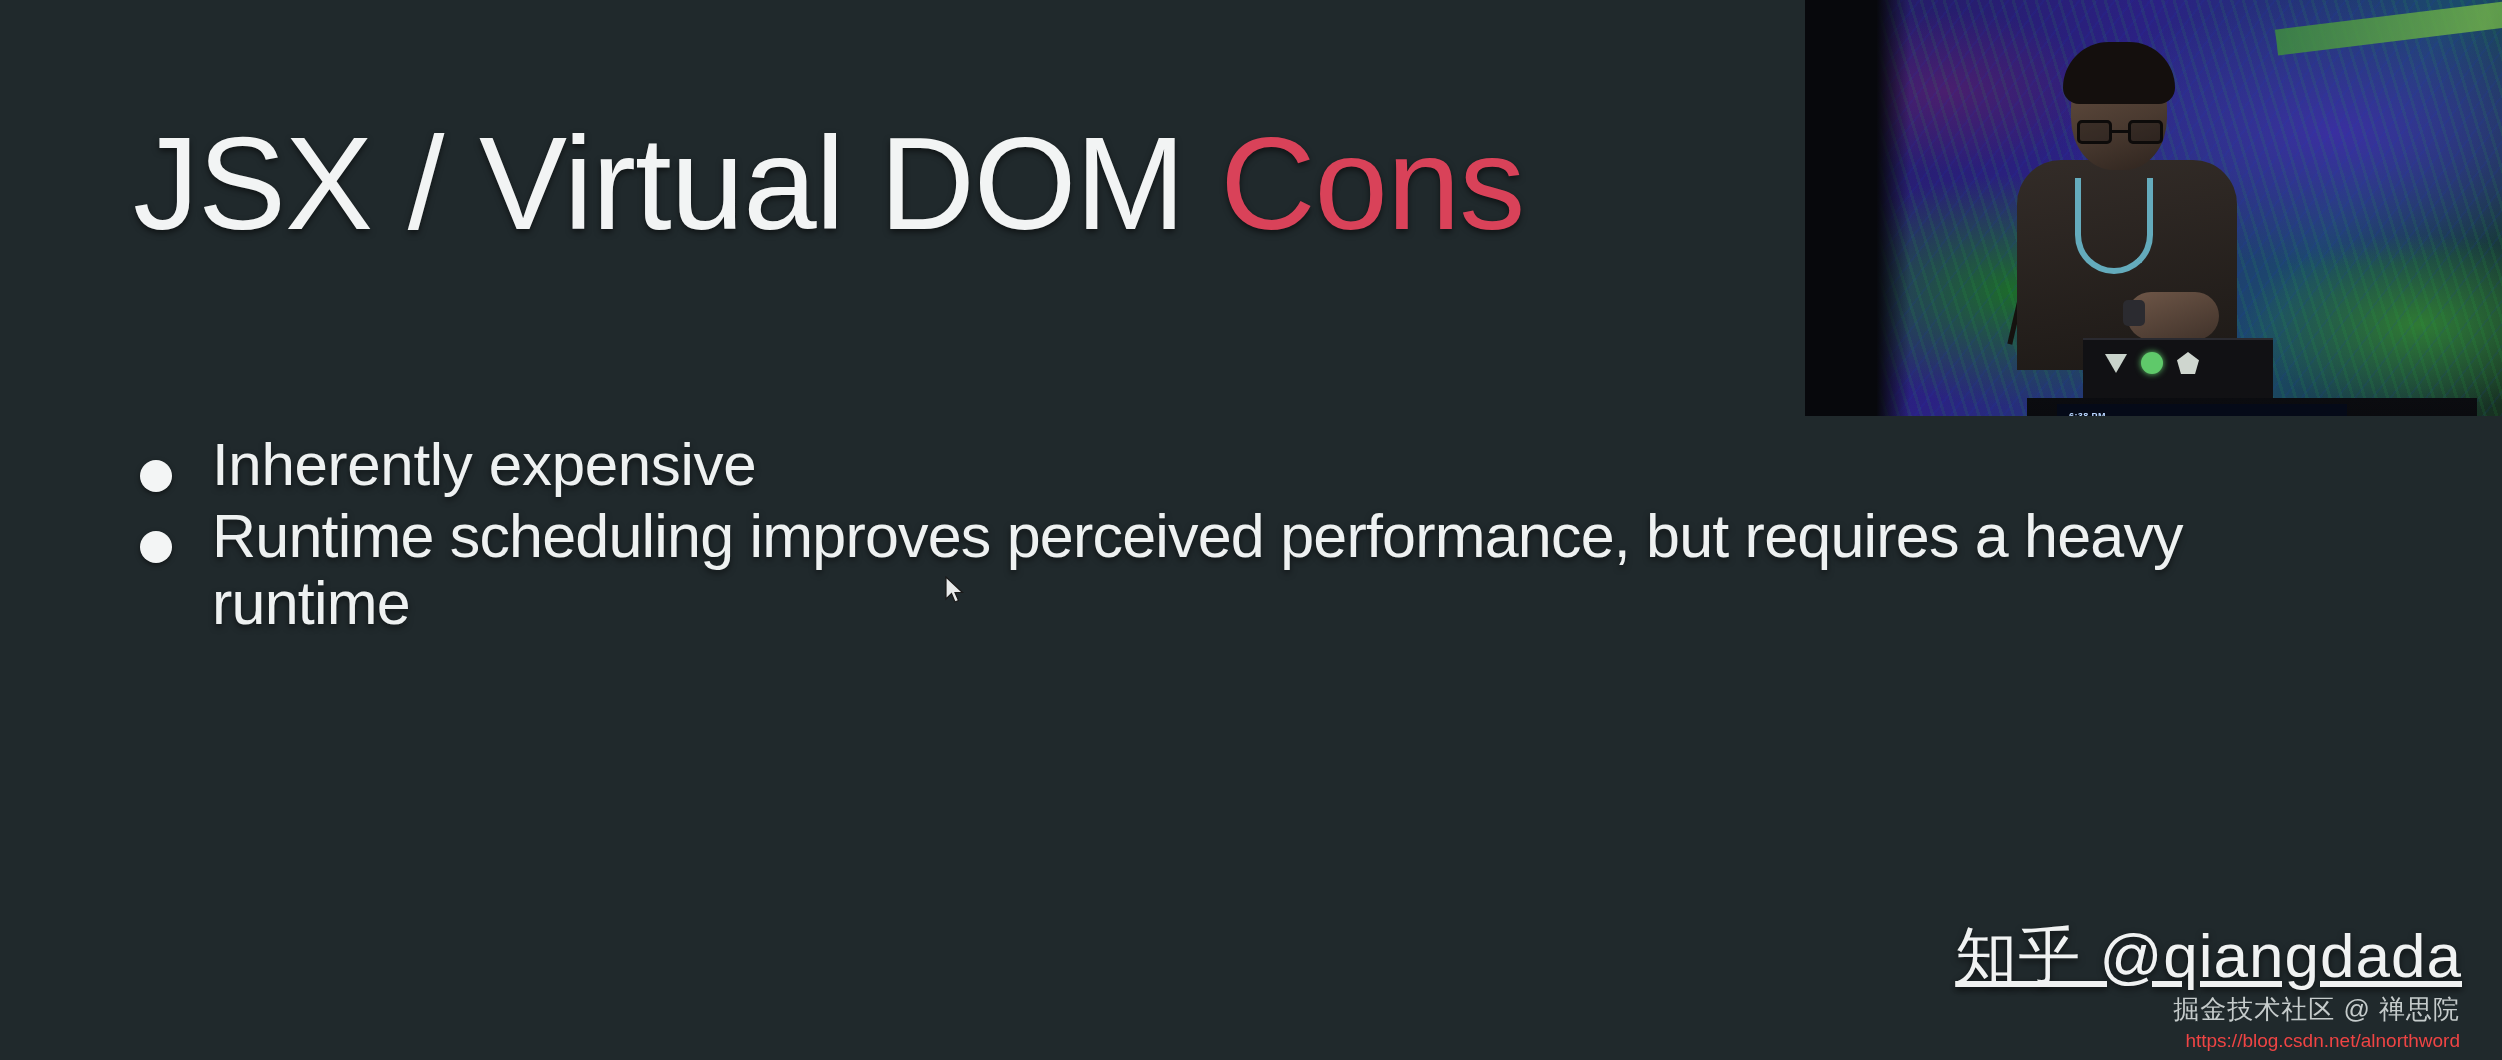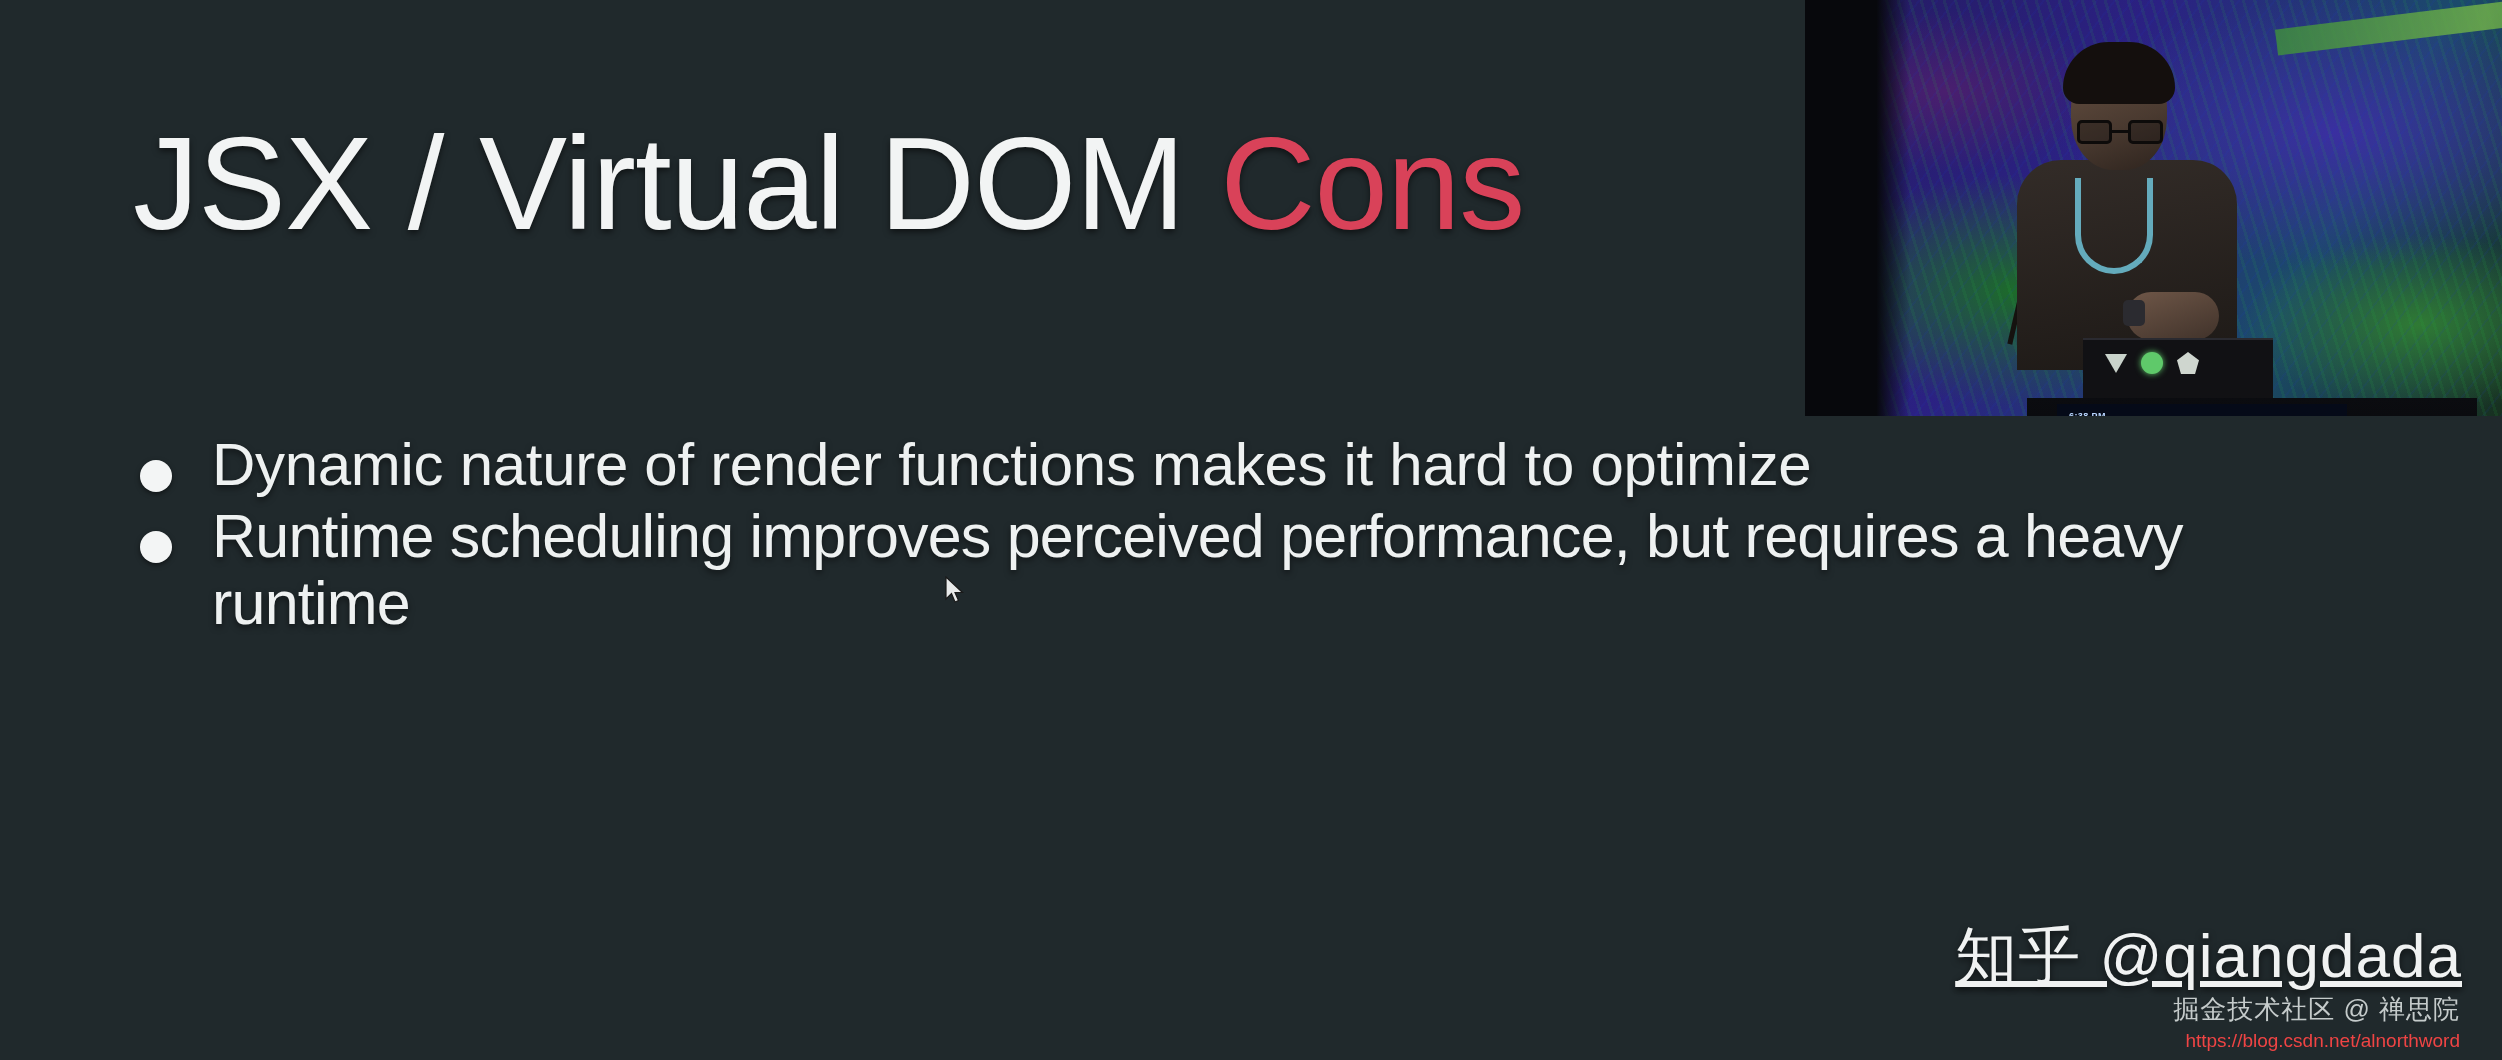--- a/index.html
+++ b/index.html
@@ -257,25 +257,25 @@
 <body>
 
 <div id="slide">
 
   <h1 id="title">
     <span class="primary">JSX / Virtual DOM </span><span class="accent">Cons</span>
   </h1>
 
   <ul id="bullets" style="list-style:none;">
 
-
     <li class="bullet-row">
       <span class="bullet-dot"></span>
-      <span class="bullet-text">Dynamic nature of render functions makes it hard to optimize</span>
+      <span class="bullet-text">Inherently expensive</span>
     </li>
+
 
     <li class="bullet-row emphasis">
       <span class="bullet-dot"></span>
       <span class="bullet-text">Runtime scheduling improves perceived performance, but requires a heavy runtime</span>
     </li>
 
   </ul>
 
   <div id="speaker-video">
     <div class="vid-bg"></div>

